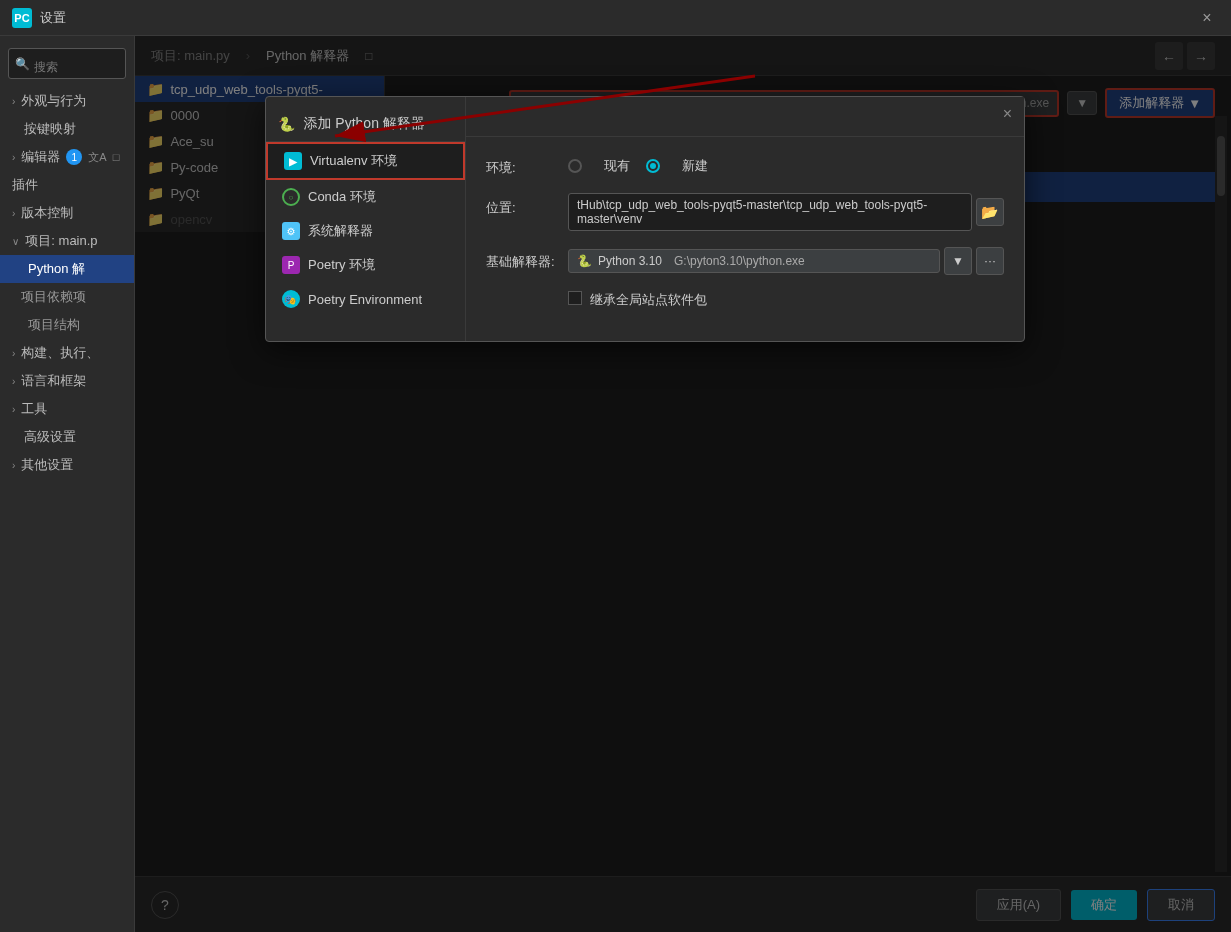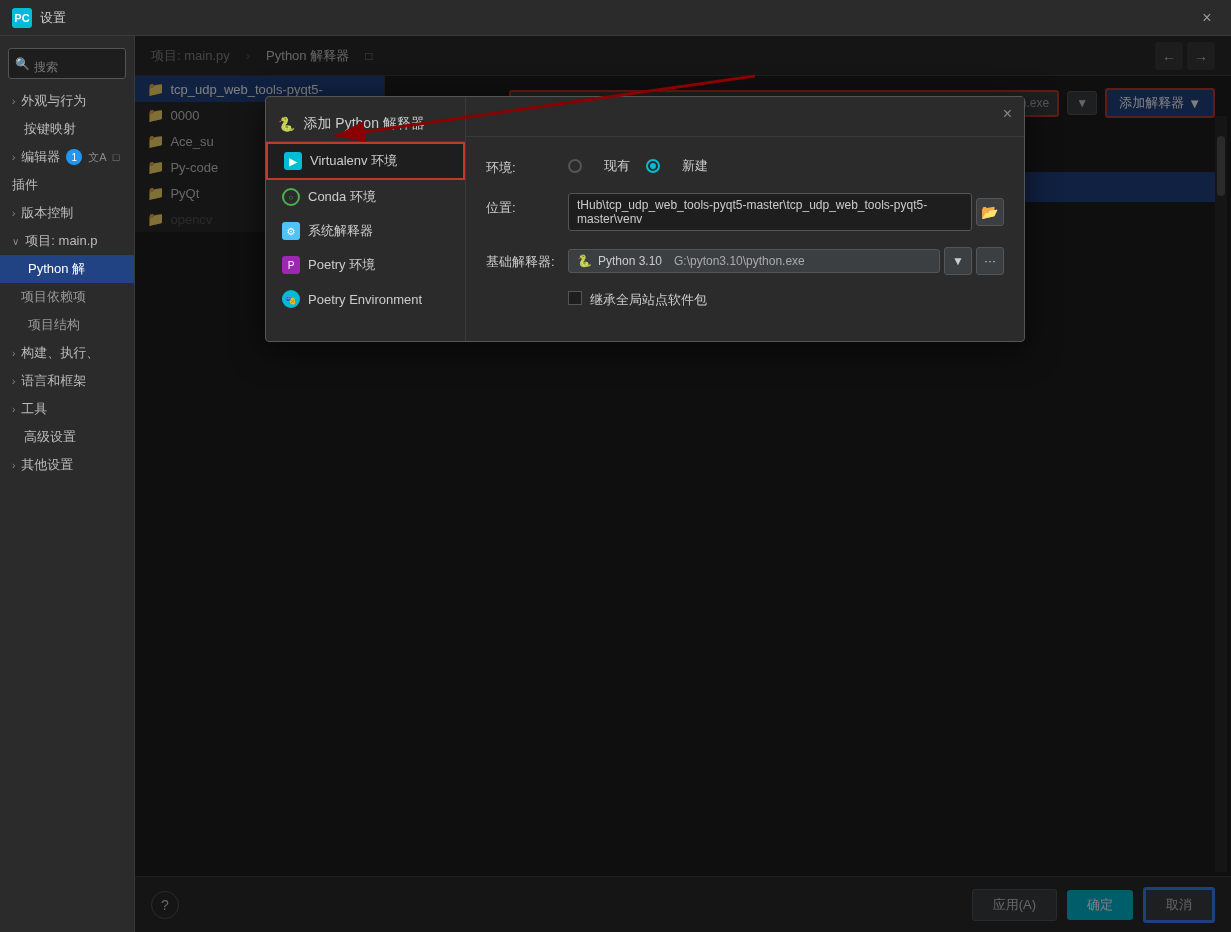--- a/index.html
+++ b/index.html
@@ -200,21 +200,21 @@
     }
     .btn-apply {
       background: #3c3f41; border: 1px solid #555; color: #ccc;
       padding: 6px 20px; cursor: pointer; border-radius: 3px; font-size: 13px;
     }
     .btn-ok {
       background: #00bcd4; border: none; color: #fff;
       padding: 6px 20px; cursor: pointer; border-radius: 3px; font-size: 13px;
     }
     .btn-cancel {
-      background: #3c3f41; border: 3px solid #3b82f6; color: #ccc;
+      background: #3c3f41; border: 1px solid #3b82f6; color: #ccc;
       padding: 6px 20px; cursor: pointer; border-radius: 3px; font-size: 13px;
     }
 
     
     .modal-overlay {
       position: absolute;
       top: 0; left: 0; right: 0; bottom: 0;
       background: rgba(0,0,0,0.5);
       z-index: 10;
       display: flex;

